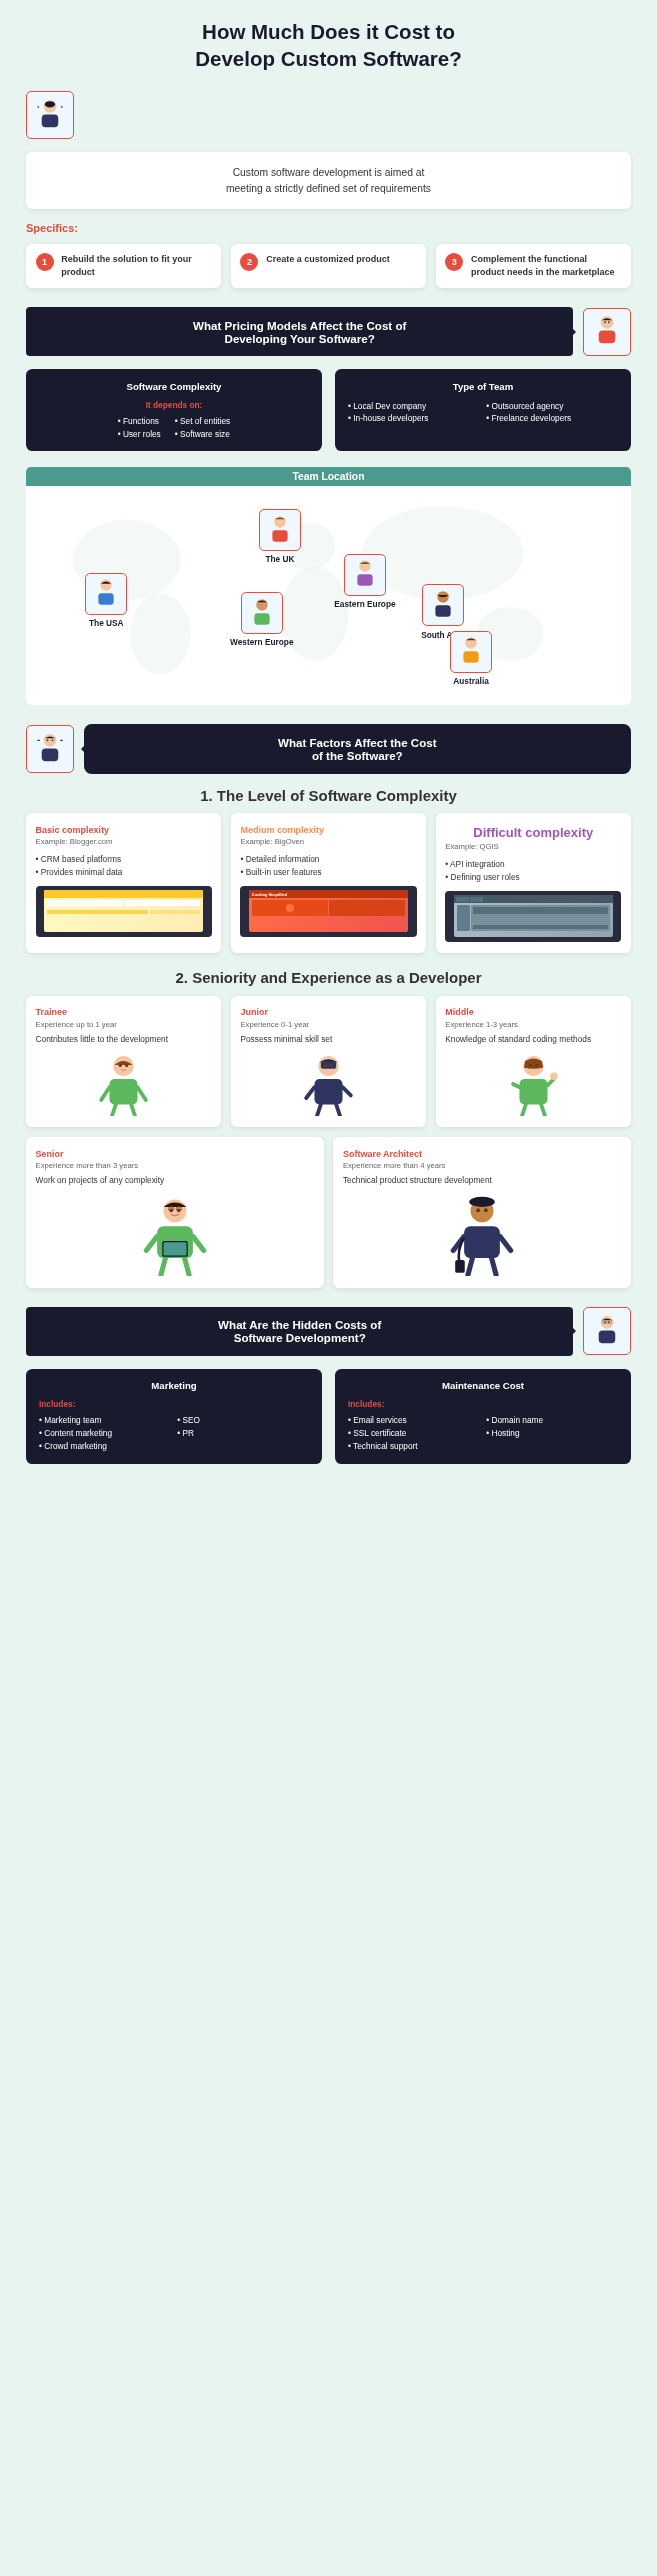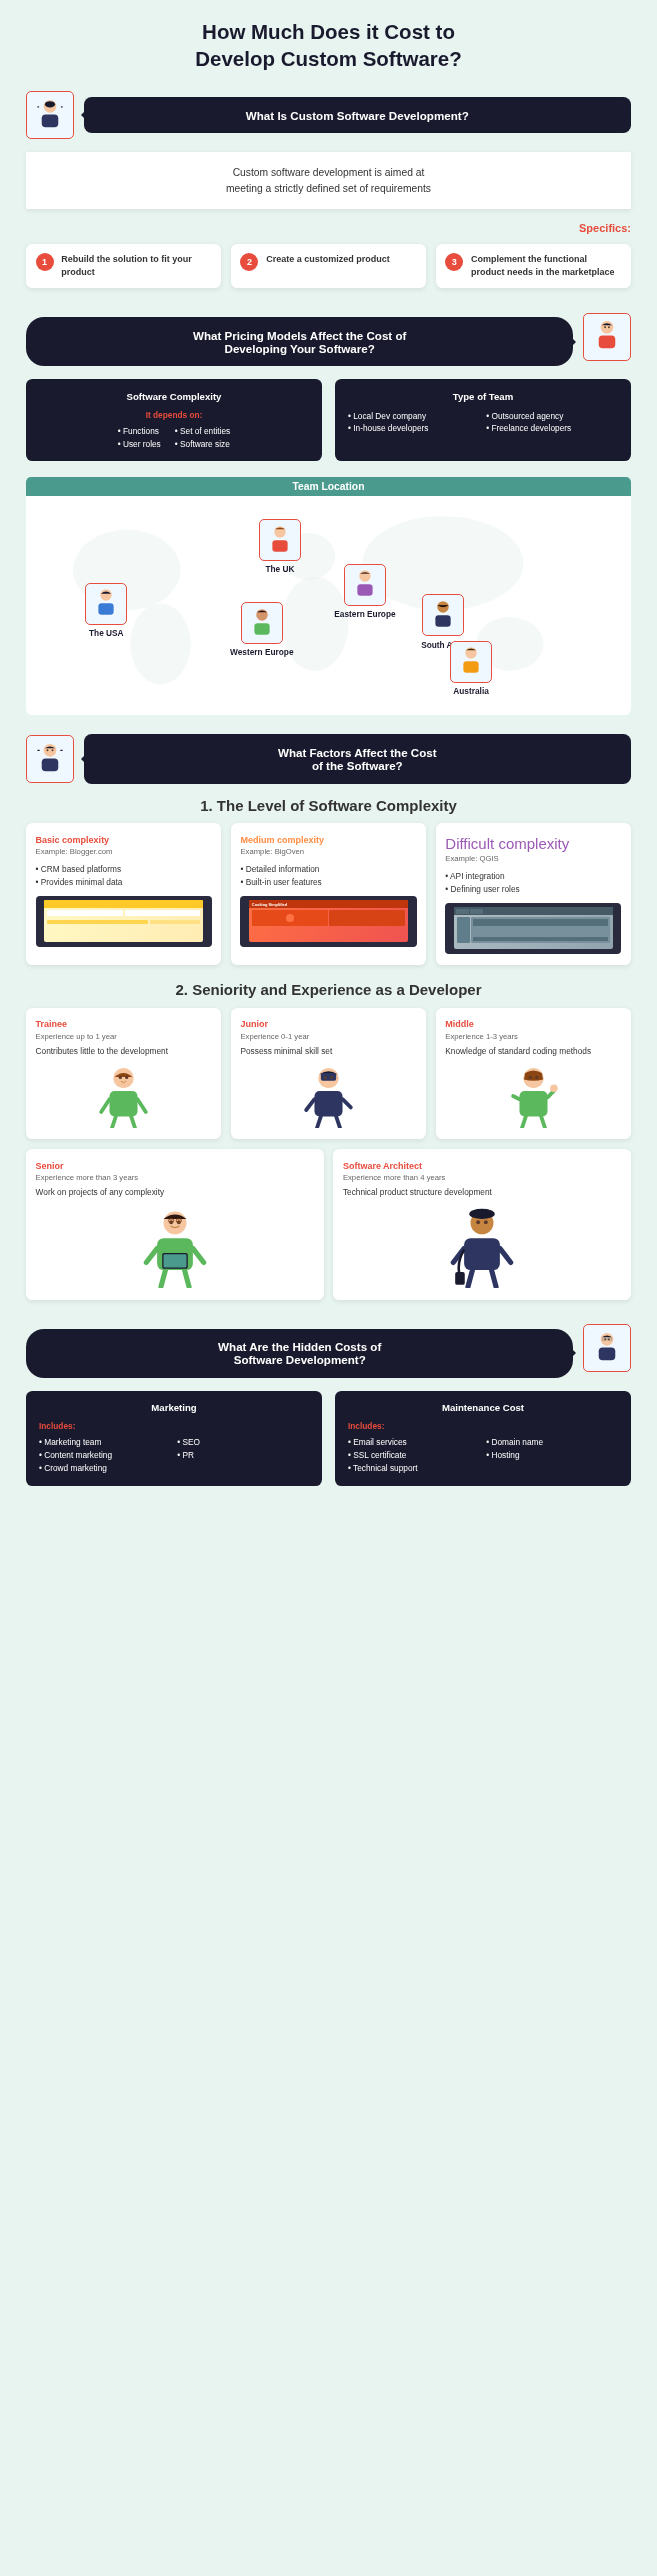--- a/index.html
+++ b/index.html
@@ -64,38 +64,38 @@
       position: absolute;
       left: -7.7px;
       top: 50%;
       transform: translateY(-50%);
       border: 5.1px solid transparent;
       border-right-color: #1a1a2e;
     }
 
     .info-card {
       background: white;
-      border-radius: 1px;
+      border-radius: 6px;
       padding: 13px 19px;
       text-align: center;
       margin-bottom: 13px;
       box-shadow: 0 1.3px 5.1px rgba(0,0,0,0.08);
     }
 
     .info-card p {
       color: #333;
       font-size: 10.3px;
       line-height: 1.5;
     }
 
     .specifics-label {
       color: #e74c3c;
       font-weight: 700;
       font-size: 11px;
-      text-align: right;
+      text-align: left;
       margin-bottom: 9.6px;
     }
 
     .specifics-grid {
       display: flex;
       gap: 9.6px;
       margin-bottom: 19px;
     }
 
     .specific-item {
@@ -134,28 +134,27 @@
     .speech-bubble-right {
       display: flex;
       align-items: center;
       margin-bottom: 13px;
       gap: 9.6px;
     }
 
     .dark-bubble-right {
       background: #1a1a2e;
       color: white;
-      border-radius: 18px;
+      border-radius: 4px;
       padding: 11.6px 16px;
       font-size: 11.6px;
       font-weight: 600;
       flex: 1;
       text-align: center;
       position: relative;
-      margin-top: 10px;
     }
 
     .dark-bubble-right::after {
       content: '';
       position: absolute;
       right: -7.7px;
       top: 50%;
       transform: translateY(-50%);
       border: 5.1px solid transparent;
       border-left-color: #1a1a2e;
@@ -346,23 +345,24 @@
 
     .complexity-title-medium {
       color: #ff8c42;
       font-weight: 700;
       font-size: 9px;
       margin-bottom: 2.6px;
     }
 
     .complexity-title-difficult {
       color: #9b59b6;
-      font-weight: 400;
-      font-size: 15px;
+      font-weight: 700;
+      font-size: 13px;
       margin-bottom: 2.6px;
+      margin-left: 28px;
     }
 
     .complexity-example {
       font-size: 7.7px;
       color: #666;
       margin-bottom: 6.4px;
     }
 
     .complexity-list {
       list-style: none;
@@ -534,23 +534,20 @@
   <div class="speech-bubble-section">
     <div class="avatar-box">
       <svg class="person-svg" viewBox="0 0 50 55" fill="none" xmlns="http://www.w3.org/2000/svg">
         <circle cx="25" cy="13" r="10" fill="#f5c6a0"></circle>
         <rect x="12" y="26" width="26" height="20" rx="6" fill="#2d3560"></rect>
         <circle cx="25" cy="13" r="7" fill="#f5c6a0"></circle>
         <ellipse cx="25" cy="10" rx="8" ry="5" fill="#1a1a2e"></ellipse>
         <rect x="5" y="13" width="3" height="2" rx="1" fill="#1a1a2e"></rect>
         <rect x="42" y="13" width="3" height="2" rx="1" fill="#1a1a2e"></rect>
       </svg>
-    </div>
-    <div class="dark-bubble">
-      <span>What Is Custom Software Development?</span>
     </div>
   </div>
 
   <div class="info-card">
     <p><span>Custom software development is aimed at</span><br><span>meeting a strictly defined set of requirements</span></p>
   </div>
 
   <p class="specifics-label">Specifics:</p>
 
   <div class="specifics-grid">

